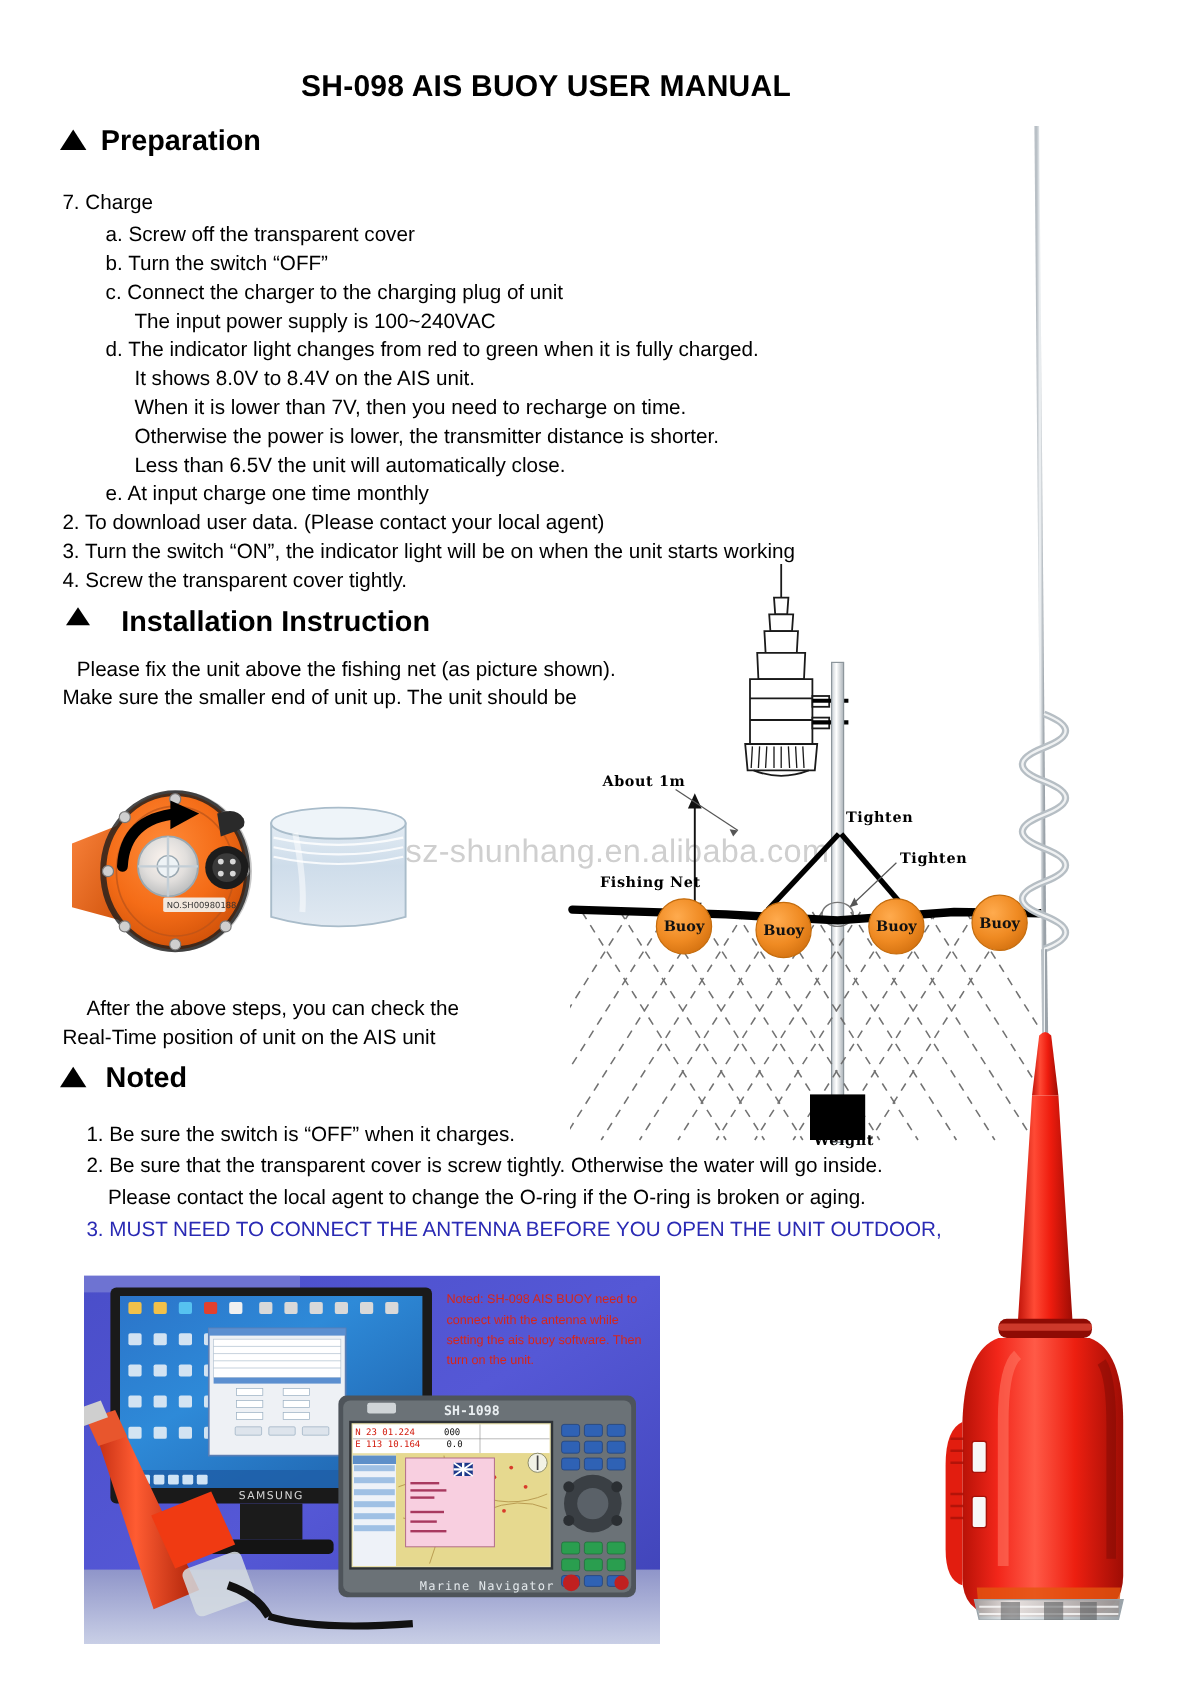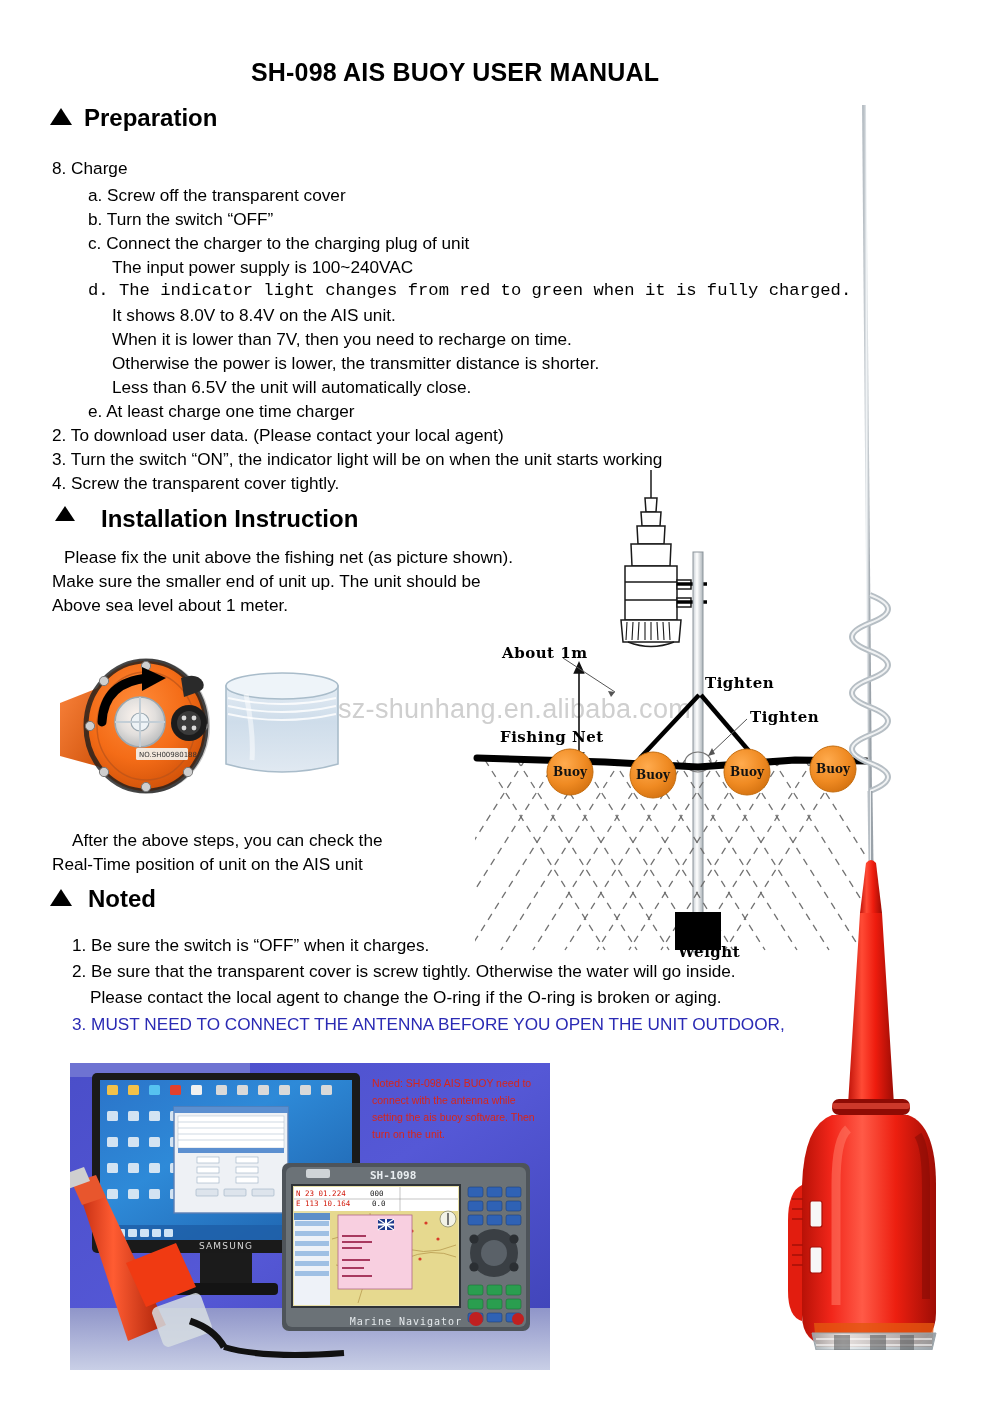--- a/index.html
+++ b/index.html
@@ -37,21 +37,21 @@
   .lvl3{left:112px;}
 
   .blue{color:#2a2ab4;}
 
   
   #p-charge{top:156px;}
   #p-a{top:183px;}
   #p-b{top:207px;}
   #p-c{top:231px;}
   #p-c2{top:255px;}
-  #p-d{top:279px;font-family:Liberation Mono, monospace;}
+  #p-d{top:279px;}
   #p-d1{top:303px;}
   #p-d2{top:327px;}
   #p-d3{top:351px;}
   #p-d4{top:375px;}
   #p-e{top:399px;}
   #p-2{top:423px;}
   #p-3{top:447px;}
   #p-4{top:471px;}
 
   
@@ -69,21 +69,21 @@
   #n-3b{top:1036px;left:90px;}
 
   
   .watermark{
     position:absolute;left:338px;top:694px;font-size:27px;color:#cfcfcf;
     font-family:"Liberation Sans", sans-serif;letter-spacing:.3px;white-space:nowrap;
   }
 
   
   .diagram{position:absolute;left:455px;top:470px;width:420px;height:490px;}
-  .dlabel{position:absolute;font-family:"DejaVu Serif", serif;font-size:15px;font-weight:bold;white-space:nowrap;letter-spacing:.5px;}
+  .dlabel{position:absolute;font-family:"DejaVu Serif", serif;font-size:12px;font-weight:bold;white-space:nowrap;letter-spacing:.5px;}
   #lbl-about{left:47px;top:174px;}
   #lbl-net{left:18px;top:262px;}
   #lbl-t1{left:250px;top:205px;}
   #lbl-t2{left:295px;top:240px;}
   #lbl-weight{left:223px;top:475px;}
 
   
   .prodphoto{position:absolute;left:60px;top:648px;width:290px;height:165px;}
 
   
@@ -97,43 +97,42 @@
 
 <div class="page">
 
   <div class="title">SH-098  AIS BUOY USER MANUAL</div>
 
   <div class="sect" id="sect-prep">
     <span class="tri"></span>
     <span class="stxt">Preparation</span>
   </div>
 
-  <div class="tx lvl1" id="p-charge">8. Charge</div>
+  <div class="tx lvl1" id="p-charge">7. Charge</div>
   <div class="tx lvl2" id="p-a">a. Screw off the transparent cover</div>
   <div class="tx lvl2" id="p-b">b. Turn the switch “OFF”</div>
   <div class="tx lvl2" id="p-c">c. Connect the charger to the charging plug of unit</div>
   <div class="tx lvl3" id="p-c2">The input power supply is 100~240VAC</div>
   <div class="tx lvl2" id="p-d">d. The indicator light changes from red to green when it is fully charged.</div>
   <div class="tx lvl3" id="p-d1">It shows 8.0V to 8.4V on the AIS unit.</div>
   <div class="tx lvl3" id="p-d2">When it is lower than 7V, then you need to recharge on time.</div>
   <div class="tx lvl3" id="p-d3">Otherwise the power is lower, the transmitter distance is shorter.</div>
   <div class="tx lvl3" id="p-d4">Less than 6.5V the unit will automatically close.</div>
-  <div class="tx lvl2" id="p-e">e. At least charge one time charger</div>
+  <div class="tx lvl2" id="p-e">e. At input charge one time monthly</div>
   <div class="tx lvl1" id="p-2">2. To download user data. (Please contact your local agent)</div>
   <div class="tx lvl1" id="p-3">3. Turn the switch “ON”, the indicator light will be on when the unit starts working</div>
   <div class="tx lvl1" id="p-4">4. Screw the transparent cover tightly.</div>
 
   <div class="sect" id="sect-install">
     <span class="tri"></span>
     <span class="stxt">Installation Instruction</span>
   </div>
 
   <div class="tx" id="i-1">Please fix the unit above the fishing net (as picture shown).</div>
   <div class="tx" id="i-2">Make sure the smaller end of unit up. The unit should be</div>
-  <div class="tx" id="i-3">Above sea level about 1 meter.</div>
 
   <div class="tx" id="i-after1">After the above steps, you can check the</div>
   <div class="tx" id="i-after2">Real-Time position of unit on the AIS unit</div>
 
   <div class="sect" id="sect-noted">
     <span class="tri"></span>
     <span class="stxt">Noted</span>
   </div>
 
   <div class="tx" id="n-1">1. Be sure the switch is “OFF” when it charges.</div>

